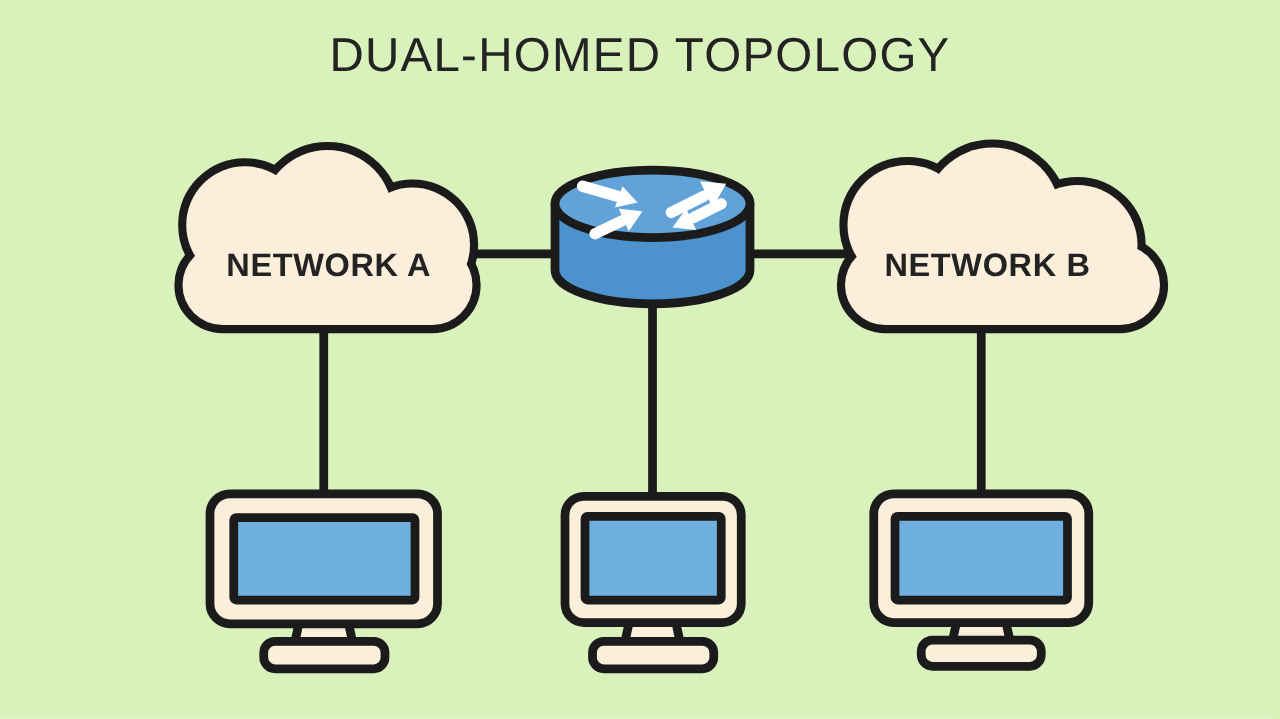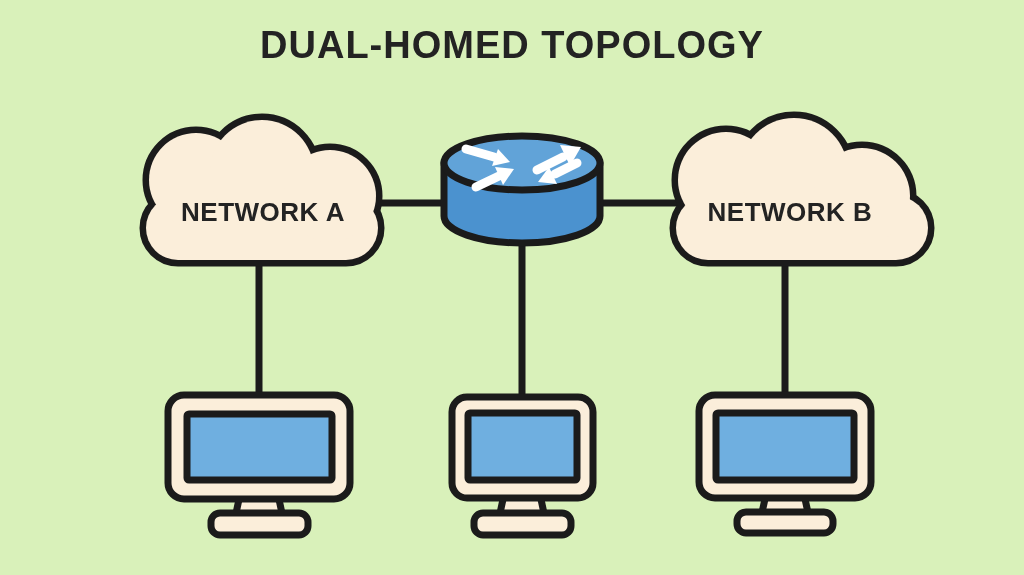--- a/index.html
+++ b/index.html
@@ -14,21 +14,21 @@
     background: var(--background, #d9f1ba);
     overflow: hidden;
   }
   .title {
     position: absolute;
     top: 24px;
     left: 0;
     width: 100%;
     text-align: center;
     font-size: 38px;
-    font-weight: bold;
+    font-weight: normal;
     letter-spacing: 1px;
     color: var(--text, #232323);
   }
   svg.diagram {
     position: absolute;
     top: 0;
     left: 0;
   }
   .wire {
     stroke: var(--outline, #1b1b1b);

